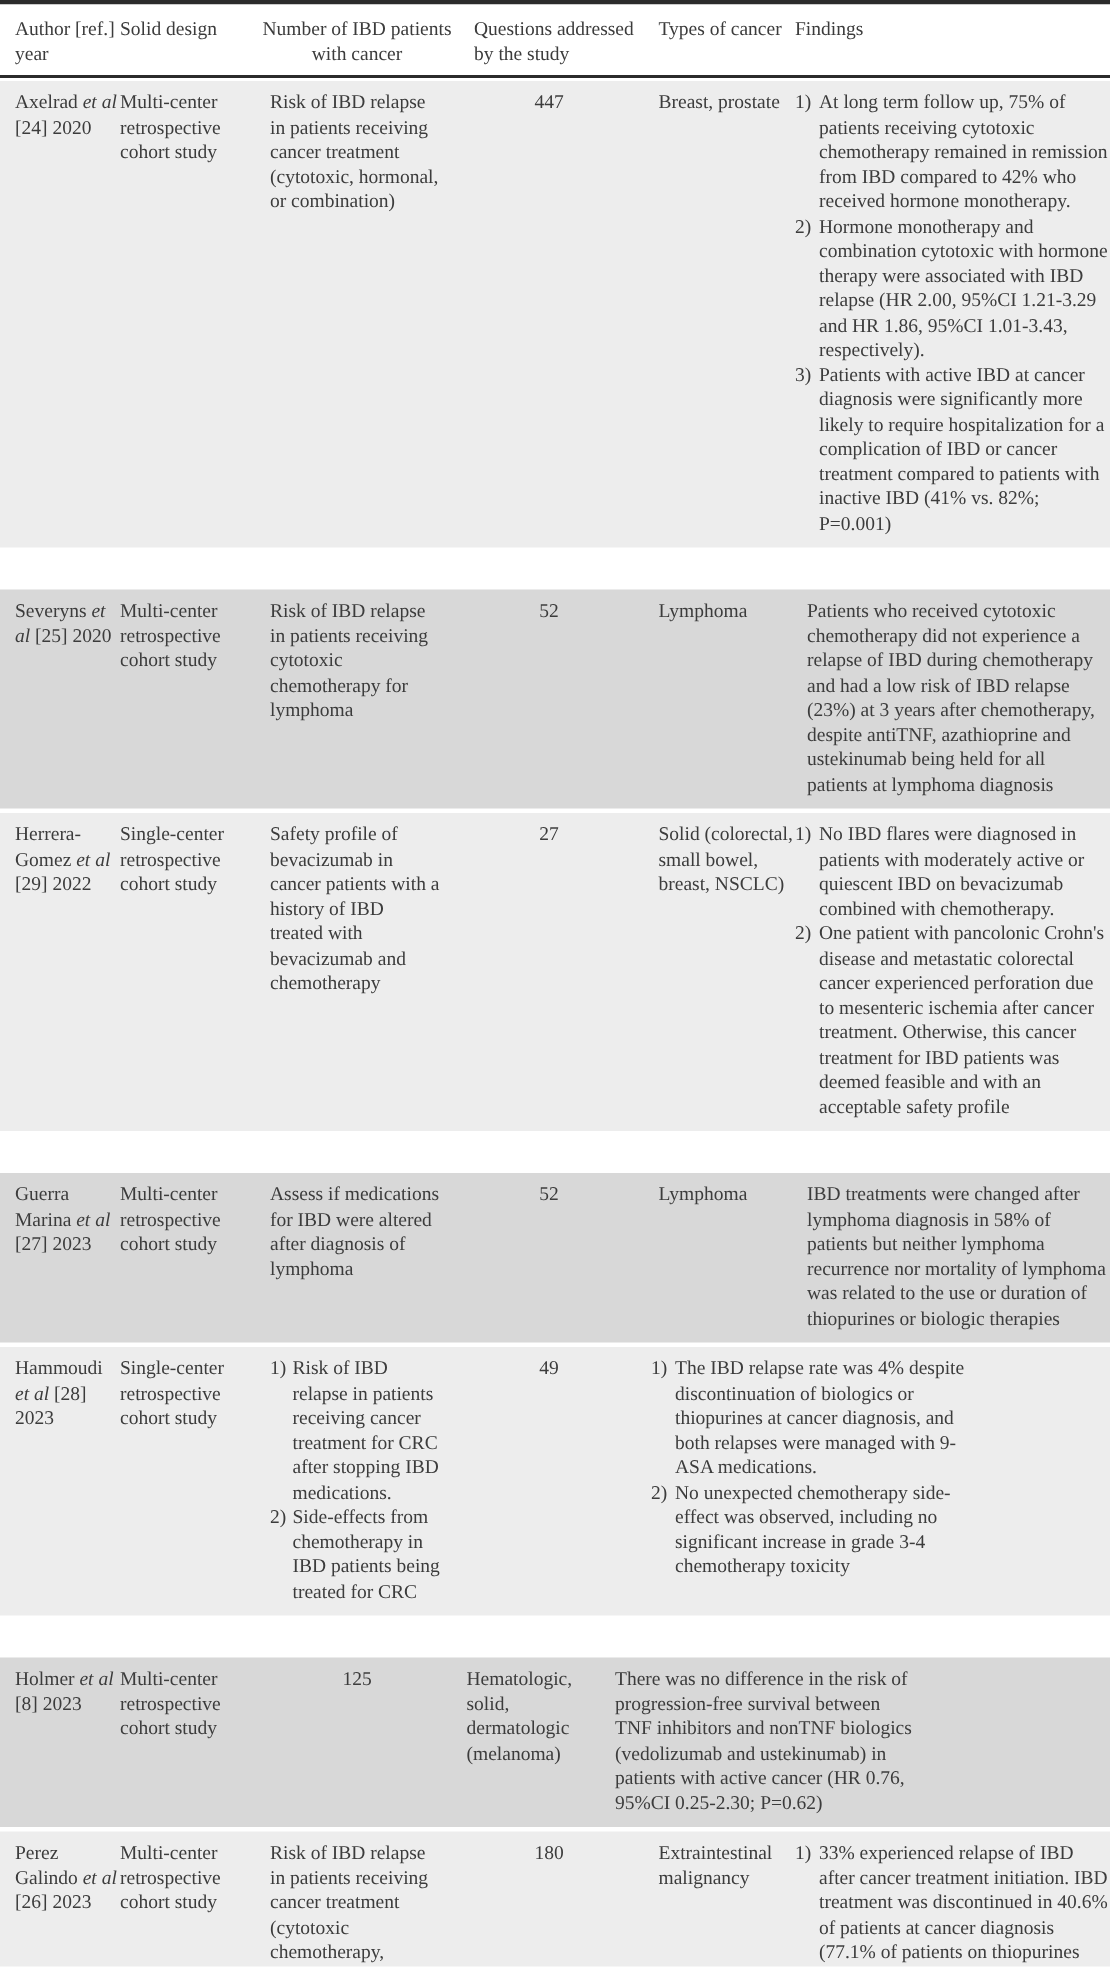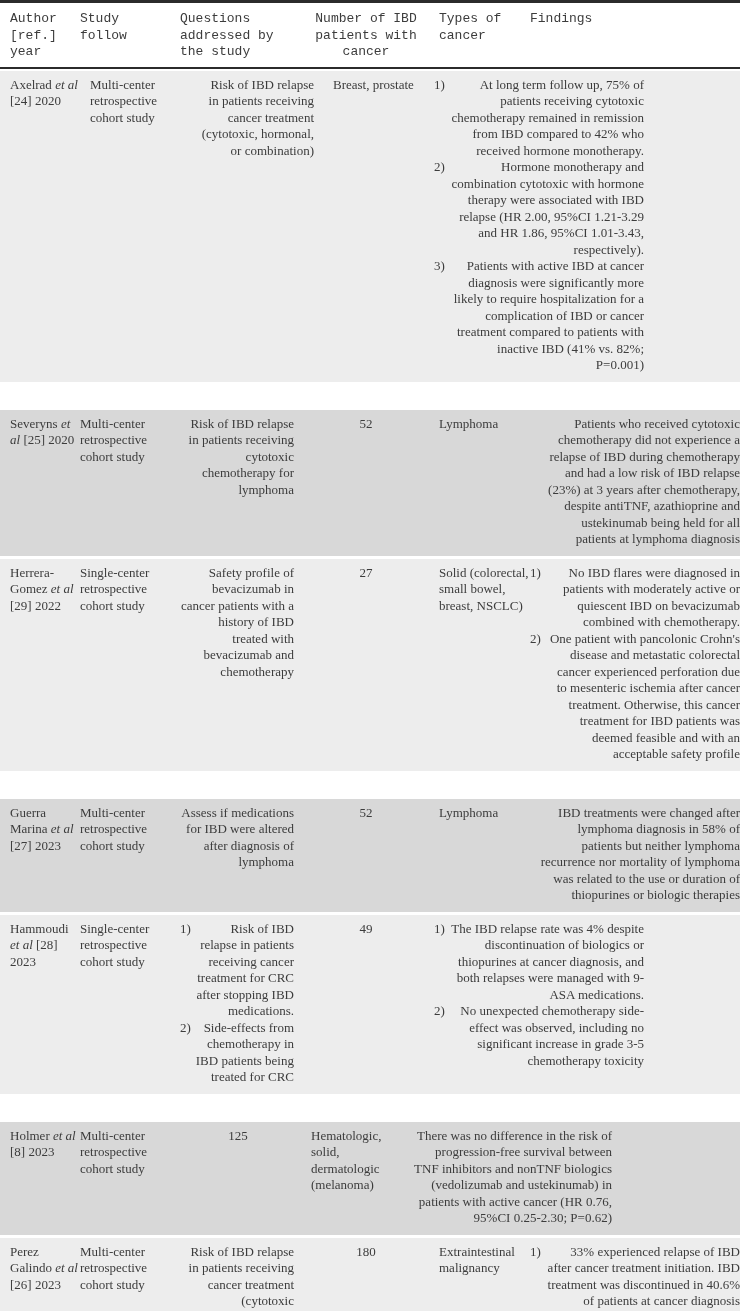--- a/index.html
+++ b/index.html
@@ -7,73 +7,74 @@
     width:740px;height:1311px;
     font-family:"Liberation Serif","DejaVu Serif",serif;
     color:var(--text,#3c3c3c);
     -webkit-font-smoothing:antialiased;
   }
   .table-wrap{width:740px;border-top:3px solid var(--rule,#2b2b2b);}
   .thead{
     display:flex;background:#ffffff;
     padding:8px 0 6px 0;
     border-bottom:2px solid var(--rule,#2b2b2b);
-    font-size:13px;line-height:1.27;font-family:Liberation Mono, monospace;
+    font-size:13px;line-height:1.27;
   }
   .trow{
     display:flex;
     margin-top:3px;
     padding:6px 0 8px 0;
     font-size:13px;line-height:1.27;
   }
-  .trow:first-child{margin-top:2px;gap:10px;}
+  .trow:first-child{margin-top:2px;}
   .shade-light{background:var(--row-light,#ededed);}
   .shade-dark{background:var(--row-dark,#d8d8d8);margin-top:28px;}
   .rows-end{border-bottom:3px solid var(--rule,#2b2b2b);}
   .cell{box-sizing:border-box;}
   .c-author{width:80px;padding-left:10px;}
   .c-design{width:90px;padding-right:6px;}
   .c-questions{width:128px;padding-left:10px;padding-right:4px;}
   .c-number{width:136px;text-align:center;}
   .c-types{width:96px;padding-left:5px;}
   .c-findings{width:210px;}
   .item{display:flex;align-items:flex-start;}
   .item .num{flex:0 0 16px;}
-  .item .txt{flex:1;text-align:right;}
+  .item .txt{flex:1;}
   .item.plain .txt{padding-left:8px;}
   .c-questions .item .num{flex-basis:15px;}
   .c-questions .item.plain .txt{padding-left:0;}
   i.f-etal{font-style:italic;}
 </style>
 </head>
 <body>
 
 <div class="table-wrap">
   <div class="thead">
     <div class="cell c-author">Author [ref.] year</div>
-    <div class="cell c-design">Study follow</div>
+    <div class="cell c-design">Solid design</div>
+    <div class="cell c-number">Number of IBD patients with cancer</div>
     <div class="cell c-questions">Questions addressed by the study</div>
-    <div class="cell c-number">Number of IBD patients with cancer</div>
     <div class="cell c-types">Types of cancer</div>
     <div class="cell c-findings">Findings</div>
   </div>
   <div id="rows" class="rows-end">
   <div class="trow shade-light">
     <div class="cell c-author">
       <span class="f-name">Axelrad</span>
       <i class="f-etal">et al</i>
       <span class="f-ref">[24]</span>
       <span class="f-year">2020</span>
     </div>
     <div class="cell c-design f-design">Multi-center retrospective cohort study</div>
     <div class="cell c-questions f-questions">
           <div class="item plain">
             <span class="txt">Risk of IBD relapse in patients receiving cancer treatment (cytotoxic, hormonal, or combination)</span>
           </div>
         </div>
+    <div class="cell c-number f-number">447</div>
     <div class="cell c-types f-types">Breast, prostate</div>
     <div class="cell c-findings f-findings">
           <div class="item">
             <span class="num">1)</span>
             <span class="txt">At long term follow up, 75% of patients receiving cytotoxic chemotherapy remained in remission from IBD compared to 42% who received hormone monotherapy.</span>
           </div>
           <div class="item">
             <span class="num">2)</span>
             <span class="txt">Hormone monotherapy and combination cytotoxic with hormone therapy were associated with IBD relapse (HR 2.00, 95%CI 1.21-3.29 and HR 1.86, 95%CI 1.01-3.43, respectively).</span>
           </div>
@@ -174,21 +175,21 @@
           </div>
         </div>
     <div class="cell c-number f-number">49</div>
     <div class="cell c-findings f-findings">
           <div class="item">
             <span class="num">1)</span>
             <span class="txt">The IBD relapse rate was 4% despite discontinuation of biologics or thiopurines at cancer diagnosis, and both relapses were managed with 9-ASA medications.</span>
           </div>
           <div class="item">
             <span class="num">2)</span>
-            <span class="txt">No unexpected chemotherapy side-effect was observed, including no significant increase in grade 3-5 chemotherapy toxicity</span>
+            <span class="txt">No unexpected chemotherapy side-effect was observed, including no significant increase in grade 3-4 chemotherapy toxicity</span>
           </div>
         </div>
   </div>
 
   <div class="trow shade-dark">
     <div class="cell c-author">
       <span class="f-name">Holmer</span>
       <i class="f-etal">et al</i>
       <span class="f-ref">[8]</span>
       <span class="f-year">2023</span>

